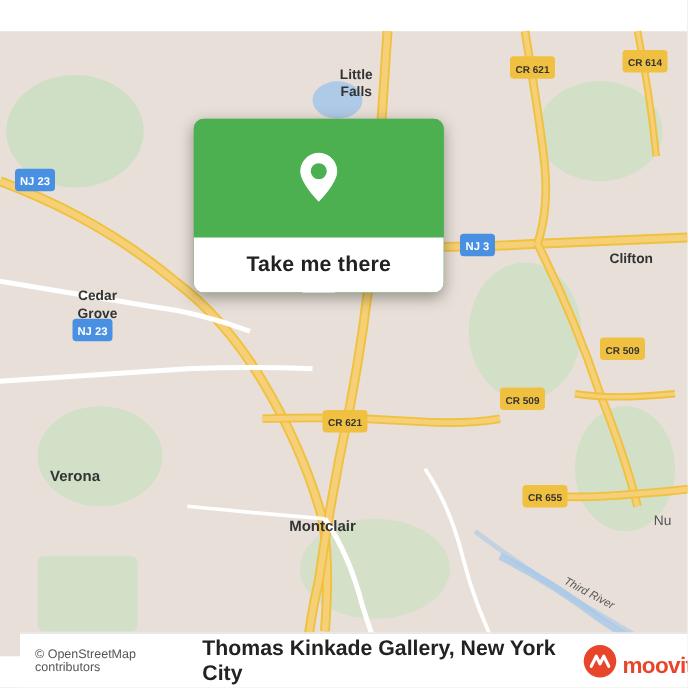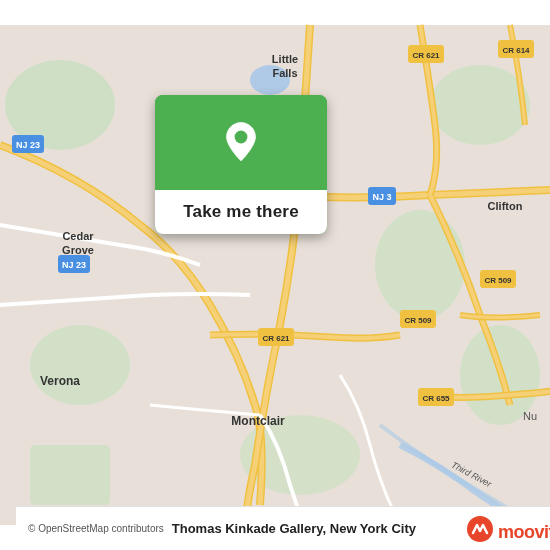--- a/index.html
+++ b/index.html
@@ -26,21 +26,21 @@
       position: absolute;
       top: 0;
       left: 0;
     }
 
     
     #popup-card {
       position: absolute;
       top: 95px;
       left: 155px;
-      width: 172px;
+      width: 200px;
       background: #4CAF50;
       border-radius: 8px;
       overflow: hidden;
       box-shadow: 0 4px 12px rgba(0,0,0,0.35);
     }
 
     #popup-top {
       background: #4CAF50;
       display: flex;
       justify-content: center;
@@ -120,21 +120,21 @@
       color: #e8462a;
       letter-spacing: -0.5px;
     }
 
     #osm-credit {
       font-size: 10px;
       color: #555;
     }
 
     #location-title {
-      font-size: 13px;
+      font-size: 17px;
       font-weight: 600;
       color: #222;
     }
   </style>
 </head>
 <body>
 
 <div id="map-container">
 
   <svg id="map-bg" viewBox="0 0 550 500" xmlns="http://www.w3.org/2000/svg">

